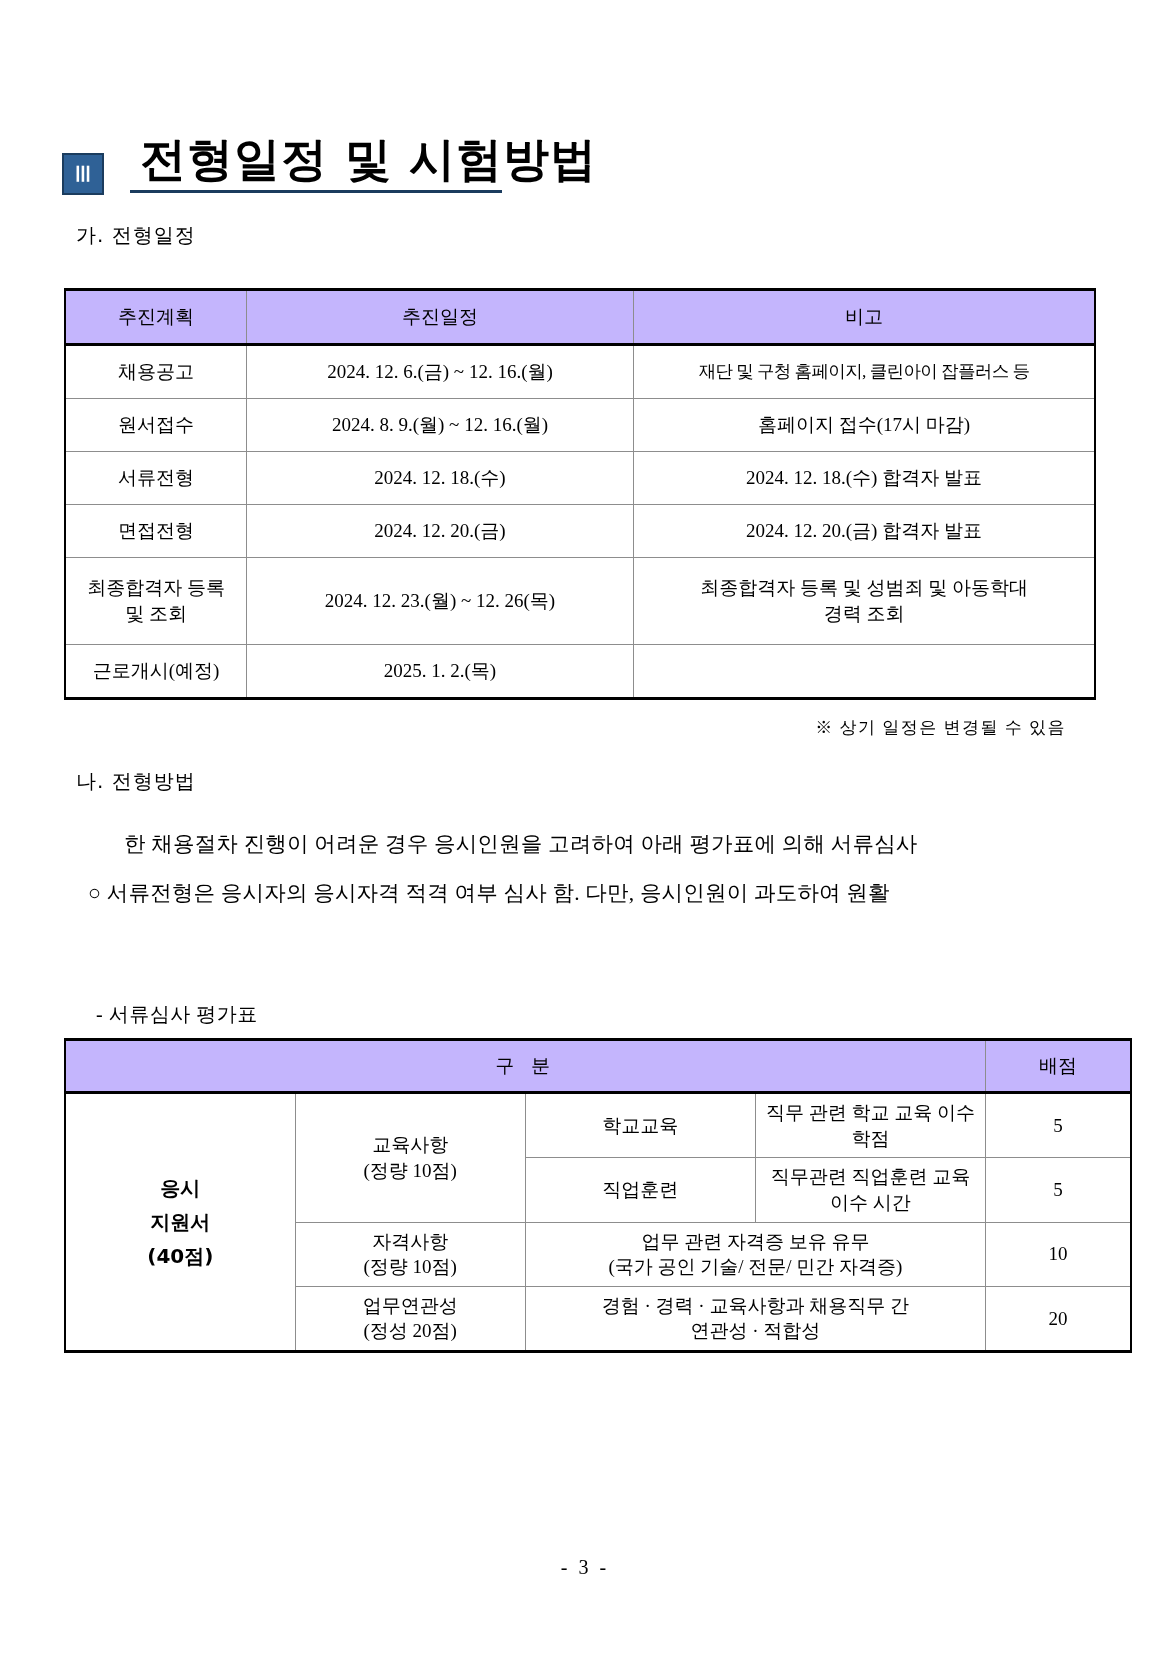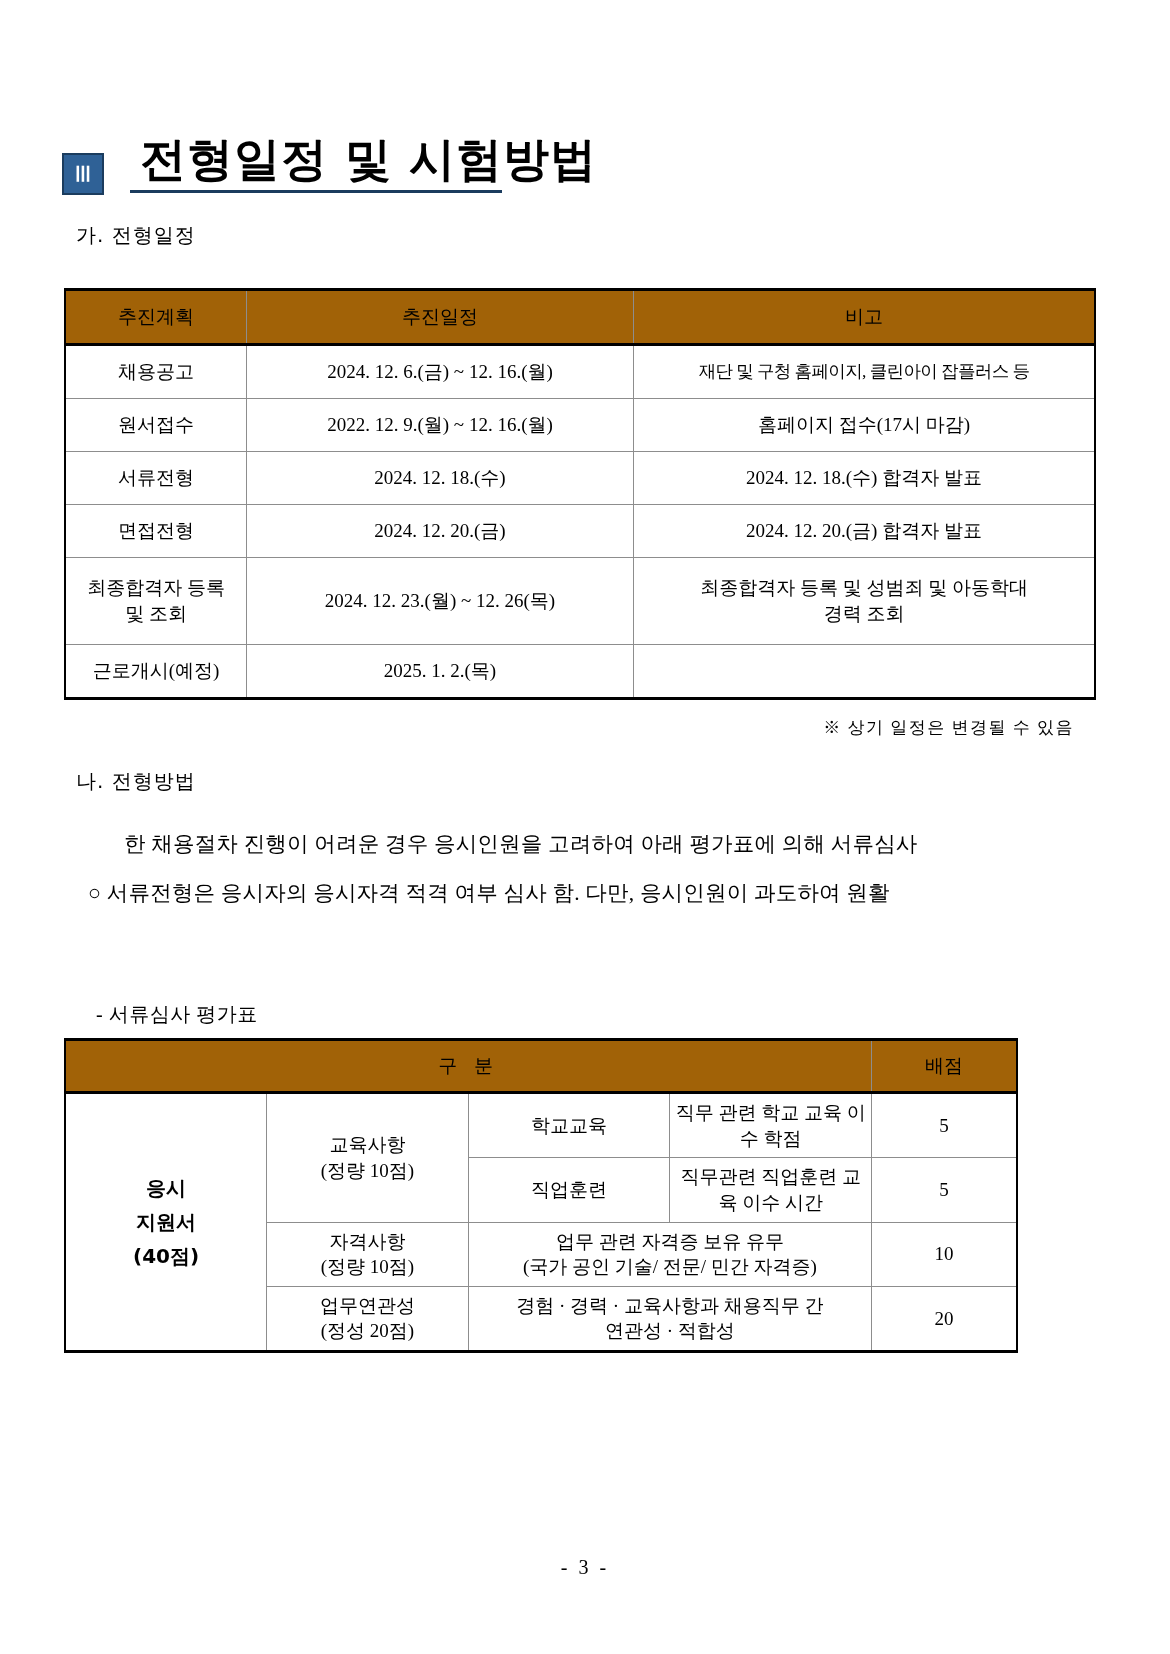--- a/index.html
+++ b/index.html
@@ -94,42 +94,42 @@
     font-weight: normal;
     line-height: 1.35;
   }
   table.doc-table {
     border-top: 3px solid #000;
     border-bottom: 3px solid #000;
     border-left: 2px solid #000;
     border-right: 2px solid #000;
   }
   .thead-row td {
-    background: #a16207;
+    background: #c4b5fd;
     font-weight: bold;
     border-bottom: 3px solid #000 !important;
   }
 
   
   #schedule-table {
     left: 64px;
     top: 288px;
     width: 1002px;
   }
   #schedule-table td { height: 40px; }
   #schedule-table .c-plan  { width: 172px; }
   #schedule-table .c-date  { width: 378px; }
   #schedule-table .c-note  { width: 452px; }
   #schedule-table .tall td { height: 74px; }
   .note-compact { font-size: 17.5px; letter-spacing: -0.6px; }
 
   
   .schedule-note {
     position: absolute;
-    left: 8px;
+    left: 0;
     top: 716px;
     width: 1066px;
     text-align: right;
     font-size: 17px;
     letter-spacing: 1.5px;
     font-family: "Liberation Serif", serif;
   }
 
   
   .para {
@@ -151,21 +151,21 @@
     left: 96px;
     top: 1001px;
     font-size: 20px;
     letter-spacing: 0.5px;
   }
 
   
   #eval-table {
     left: 64px;
     top: 1038px;
-    width: 954px;
+    width: 1068px;
   }
   #eval-table td { height: 38px; }
   #eval-table .c-a { width: 124px; }
   #eval-table .c-b { width: 206px; }
   #eval-table .c-c { width: 118px; }
   #eval-table .c-d { width: 418px; }
   #eval-table .c-e { width: 136px; }
   #eval-table .group-cell {
     font-family: "DejaVu Sans", "Liberation Sans", sans-serif;
     font-weight: bold;
@@ -208,21 +208,21 @@
         <td class="c-date">추진일정</td>
         <td class="c-note">비고</td>
       </tr>
       <tr>
         <td>채용공고</td>
         <td>2024. 12. 6.(금) ~ 12. 16.(월)</td>
         <td class="note-compact">재단 및 구청 홈페이지, 클린아이 잡플러스 등</td>
       </tr>
       <tr>
         <td>원서접수</td>
-        <td>2022. 12. 9.(월) ~ 12. 16.(월)</td>
+        <td>2024. 8. 9.(월) ~ 12. 16.(월)</td>
         <td>홈페이지 접수(17시 마감)</td>
       </tr>
       <tr>
         <td>서류전형</td>
         <td>2024. 12. 18.(수)</td>
         <td>2024. 12. 18.(수) 합격자 발표</td>
       </tr>
       <tr>
         <td>면접전형</td>
         <td>2024. 12. 20.(금)</td>

